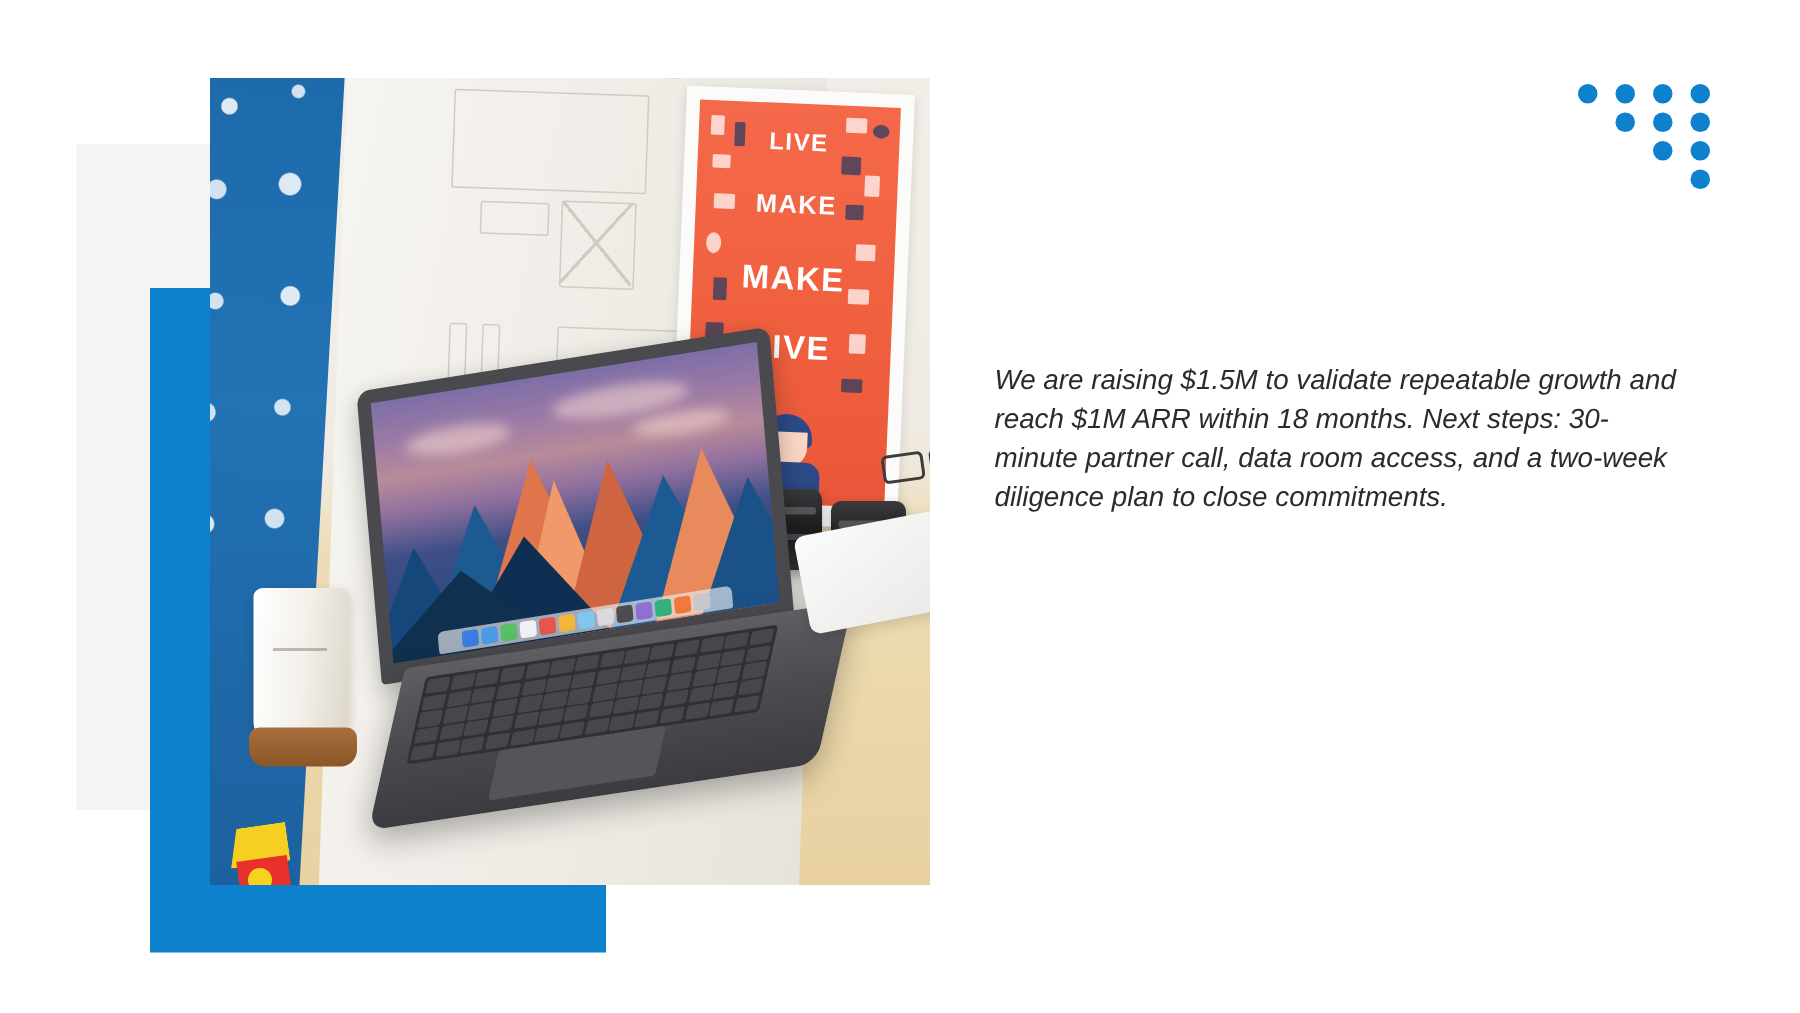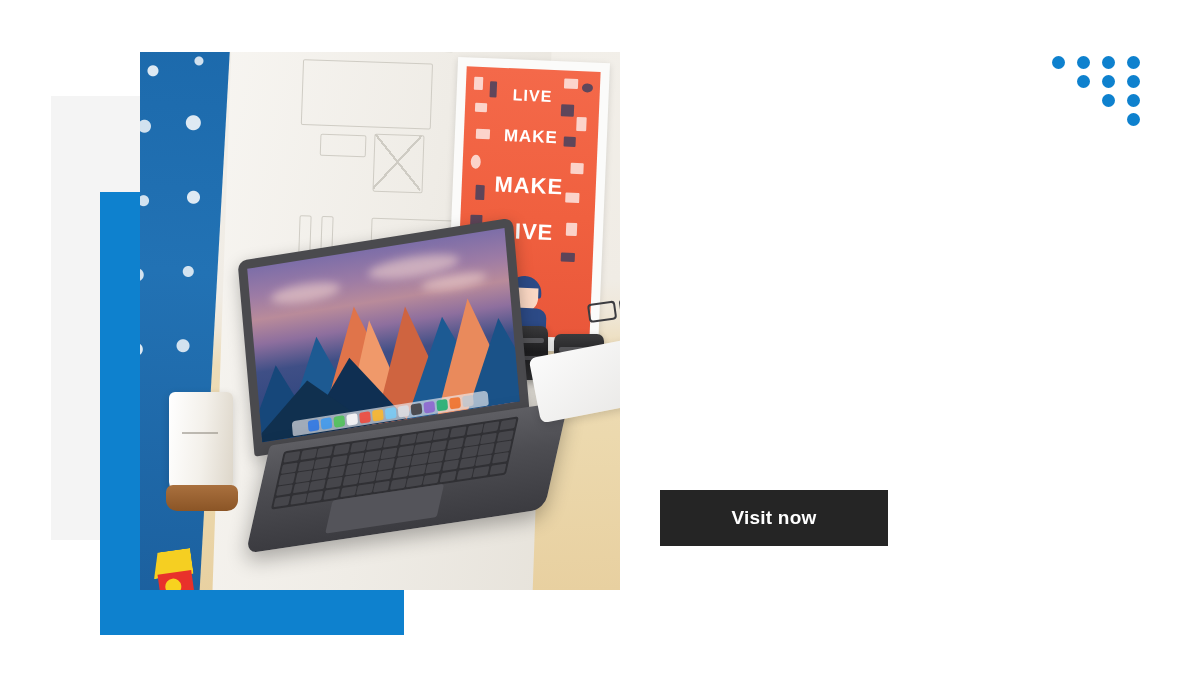--- a/index.html
+++ b/index.html
@@ -652,23 +652,23 @@
         <div class="toy-yellow"></div>
         <div class="toy-red"></div>
         <div class="toy-dot"></div>
       </div>
 
       <div class="photo-blur"></div>
     </div>
   </div>
 
   <div class="content">
+    <p class="body-text">We are raising $1.5M to validate repeatable growth and reach $1M ARR within 18 months. Next steps: 30-minute partner call, data room access, and a two-week diligence plan to close commitments.</p>
   </div>
 
-  <button class="cta">Visit now</button>
 
   <div class="logo">
     <span class="logo-dot" style="left:0px;  top:6px;"></span>
 
     <span class="logo-dot" style="left:25px; top:6px;"></span>
     <span class="logo-dot" style="left:25px; top:25px;"></span>
 
     <span class="logo-dot" style="left:50px; top:6px;"></span>
     <span class="logo-dot" style="left:50px; top:25px;"></span>
     <span class="logo-dot" style="left:50px; top:44px;"></span>

